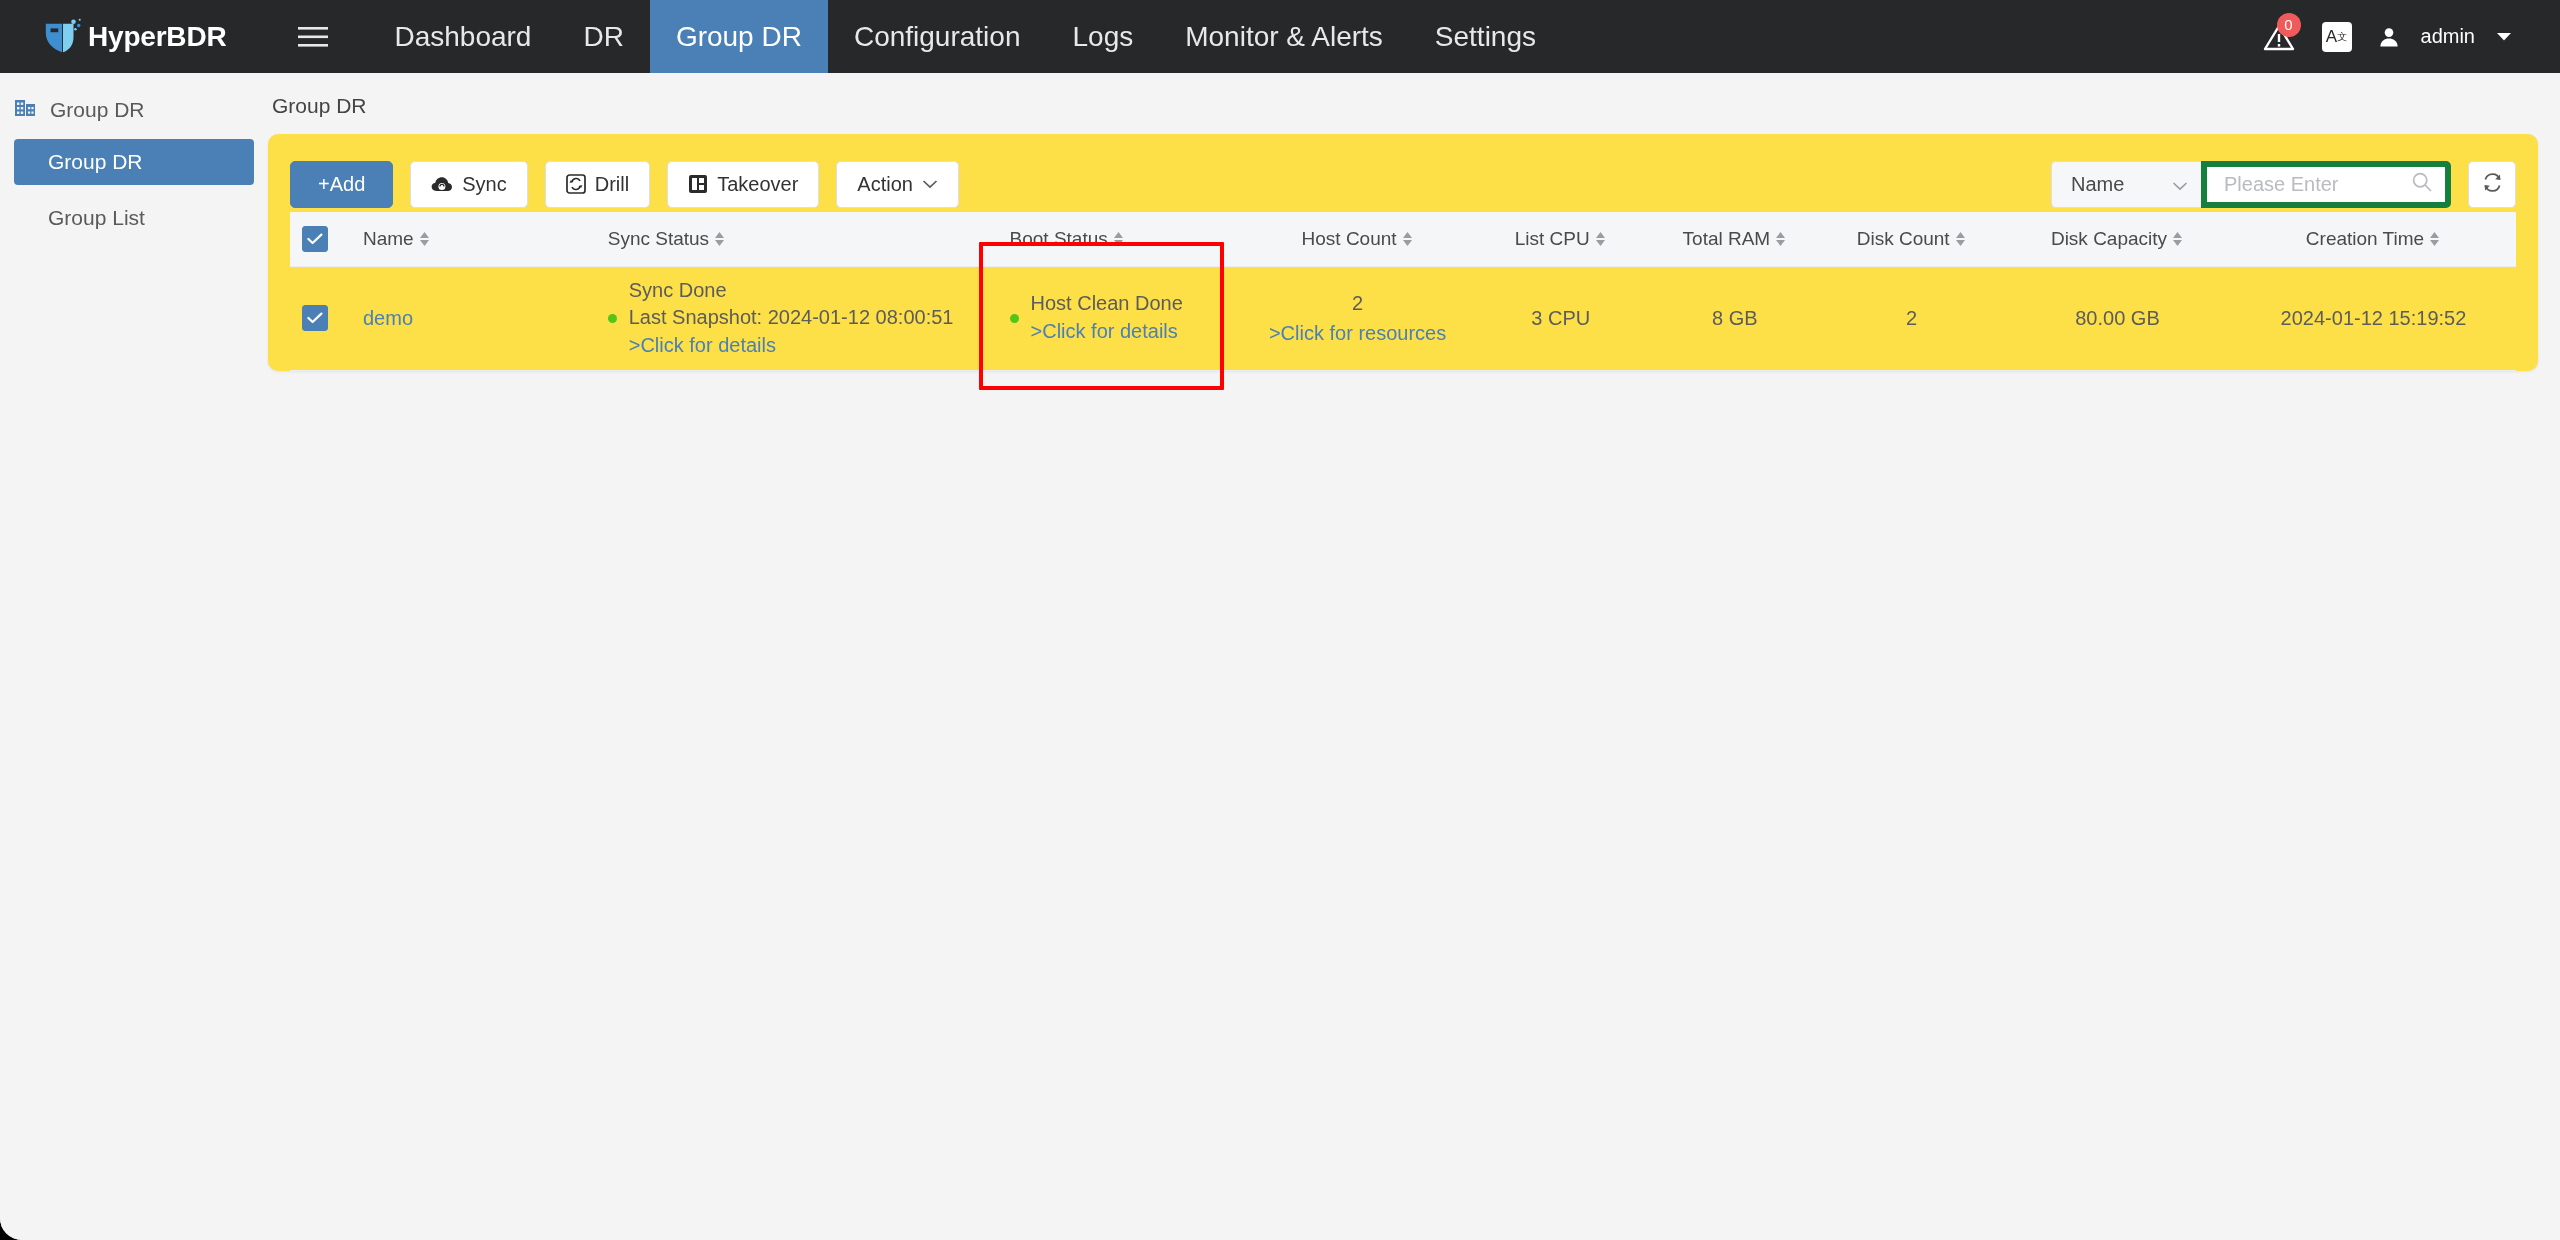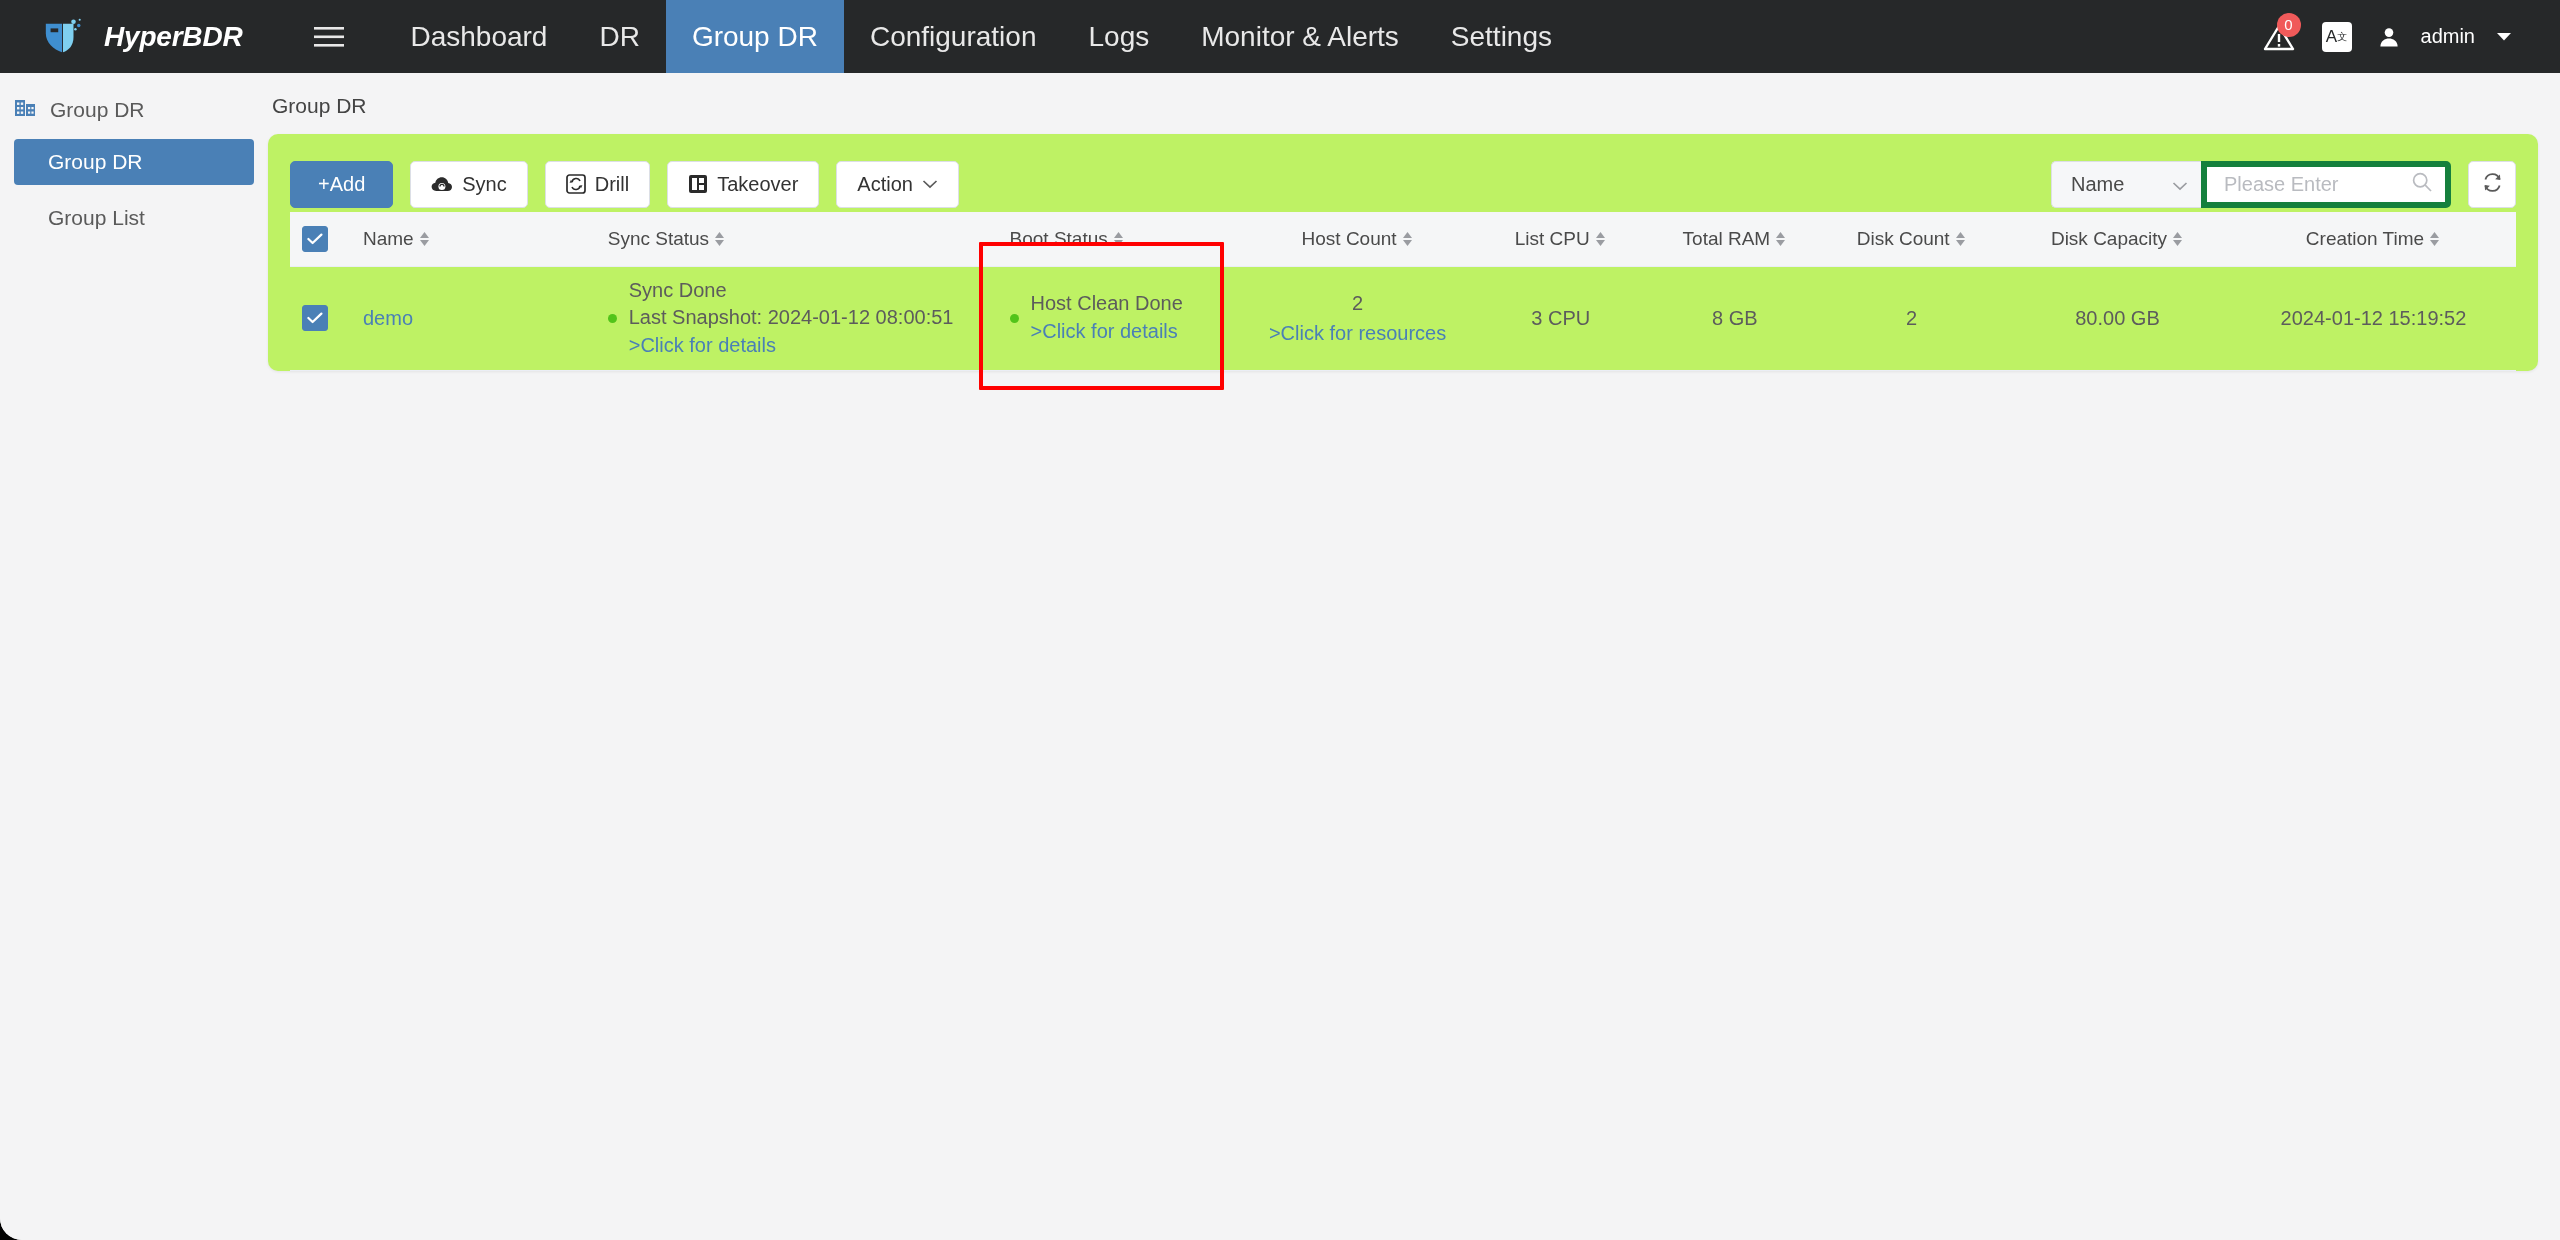--- a/index.html
+++ b/index.html
@@ -23,24 +23,23 @@
   .navbar {
     height: 73px;
     background: #262829;
     display: flex;
     align-items: stretch;
     position: relative;
   }
   .brand {
     display: flex;
     align-items: center;
-    gap: 20px;
+    gap: 4px;
     padding-left: 42px;
     padding-right: 16px;
-    font-style: italic;
   }
   .brand-logo { width: 42px; height: 42px; display:block; }
   .brand-name {
     color: #ffffff;
     font-size: 28px;
     font-weight: bold;
     letter-spacing: -0.2px;
   }
   .hamburger {
     display: flex;
@@ -145,21 +144,21 @@
   }
 
   
   .main { flex: 1; padding: 0 18px 0 0; min-width: 0; }
   .page-title {
     font-size: 21px;
     color: #444;
     padding: 21px 0 16px 4px;
   }
   .card {
-    background: #bef264;
+    background: #fde047;
     border-radius: 10px;
     box-shadow: 0 1px 3px rgba(0,0,0,.07);
     padding: 22px 22px 0 22px;
     margin-right: 4px;
   }
 
   
   .toolbar { display: flex; align-items: center; height: 56px; }
   .btn {
     height: 47px;

